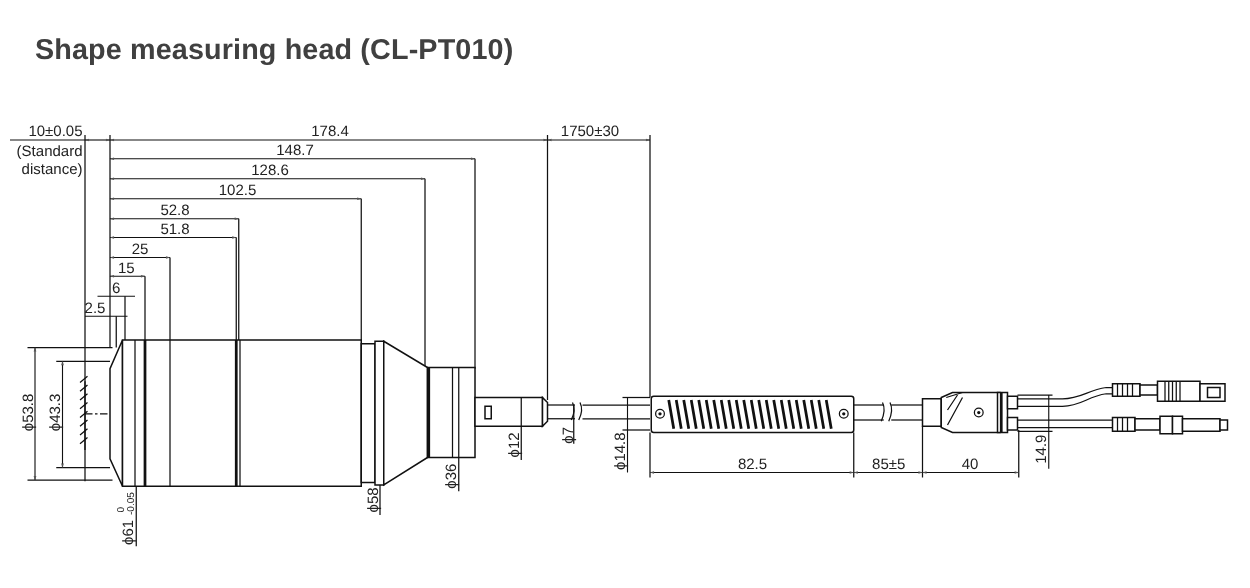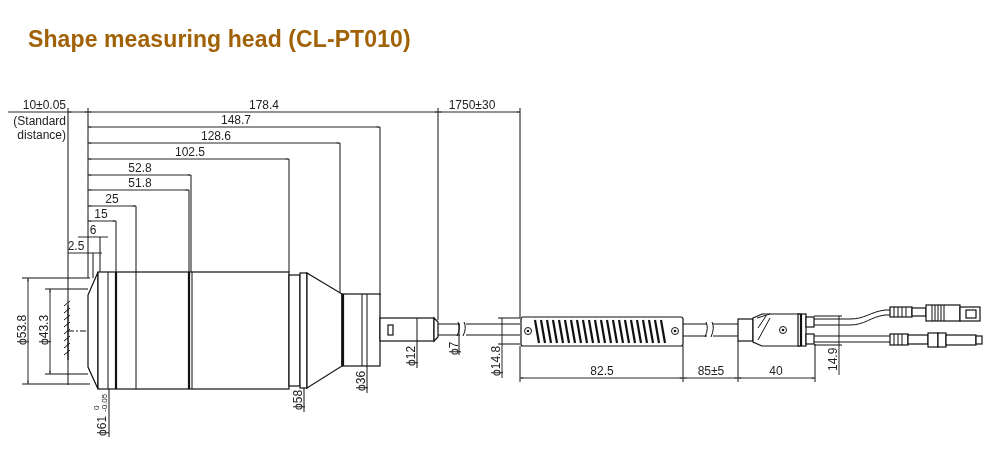--- a/index.html
+++ b/index.html
@@ -1,17 +1,17 @@
 <!DOCTYPE html>
 <html><head>
 <meta charset="utf-8">
 <style>
   html, body { margin: 0; padding: 0; background: #ffffff; }
   body { width: 1000px; height: 470px; position: relative; overflow: hidden; font-family: "Liberation Sans", sans-serif; color: #111; }
-  .title { position: absolute; left: 28px; top: 26px; font-size: 23px; font-weight: bold; letter-spacing: 0.1px; color: #a16207; }
+  .title { position: absolute; left: 28px; top: 26px; font-size: 23px; font-weight: bold; letter-spacing: 0.1px; color: #404040; }
   svg.drawing { position: absolute; left: 0; top: 0; }
   svg text { font-family: "Liberation Sans", sans-serif; font-size: 12px; fill: #222; }
   .ln { stroke: #111; stroke-width: 1; fill: none; }
   .thk { stroke: #111; stroke-width: 2.2; fill: none; }
   .body { stroke: #111; stroke-width: 1.2; fill: #fff; }
   .dim { stroke: #111; stroke-width: 0.9; fill: none; }
 </style>
 </head>
 <body>
 

